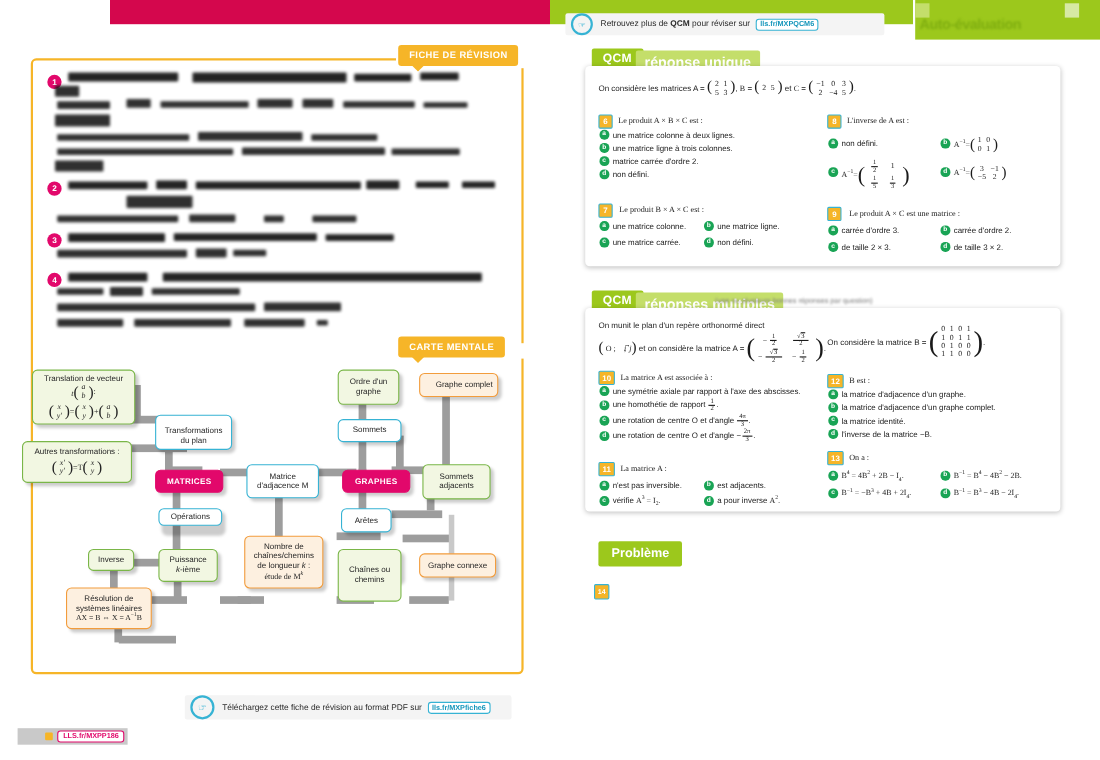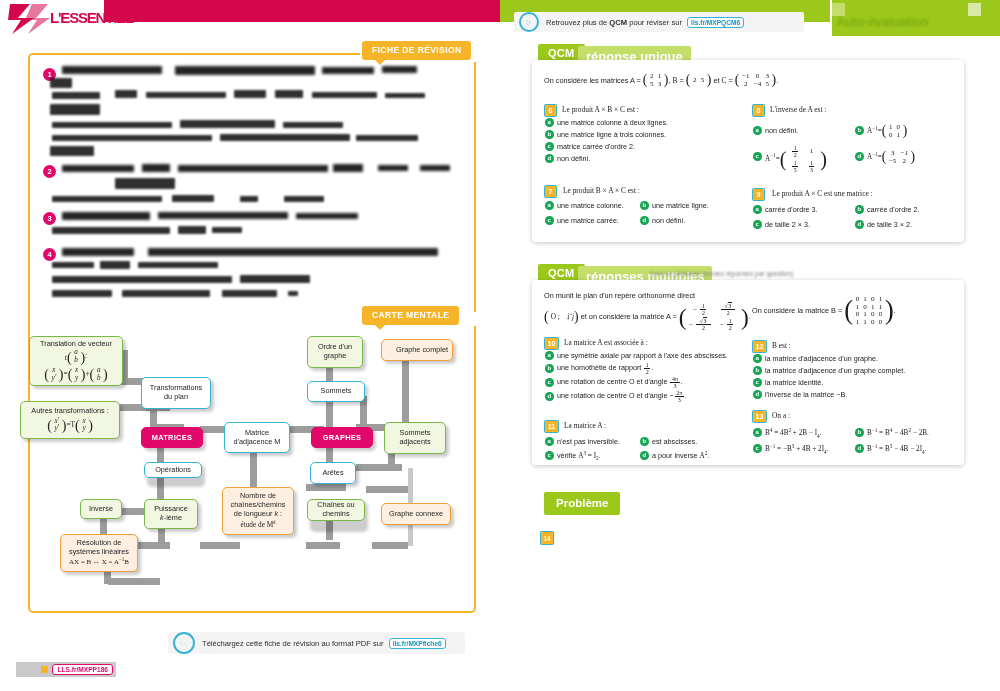--- a/index.html
+++ b/index.html
@@ -161,27 +161,20 @@
   }
 </style>
 </head>
 <body>
 
 <div class="page">
 
   <div class="left-page">
 
     <div class="lp-topbar"></div>
-    <div class="lp-logo">
-      <svg class="lp-logo-mark" viewBox="0 0 42 34">
-        <path d="M2 2 L22 2 L10 16 L26 16 L4 32 L13 18 L0 18 Z" fill="#d4074d"></path>
-        <path d="M24 2 L40 2 L28 16 L42 16 L20 32 L29 18 L17 18 Z" fill="#d4074d" opacity=".55"></path>
-      </svg>
-      <div class="lp-logo-text">L'ESSENTIEL</div>
-    </div>
 
     <div class="lp-frame"></div>
     <div class="lp-frame-mask"></div>
     <div class="lp-frame-mask2"></div>
 
     <div class="tab-orange tab-fiche">FICHE DE RÉVISION</div>
     <div class="tab-orange tab-carte">CARTE MENTALE</div>
 
     <div class="num-badge" style="left:43px;top:68px;">1</div>
     <div class="redact" style="left:62px;top:66px;width:100px;height:8px;"></div>
@@ -329,21 +322,21 @@
               <span class="mgrid">
                 <span style="font-style:italic;">x</span>
                 <span style="font-style:italic;">y</span>
               </span>
               <span class="par">)</span>
             </span>
         </span>
       </div>
 
       <div class="mm-shadow" style="left:124px;top:54px;width:70px;height:32px;"></div>
-      <div class="mmbox mm-blue" style="left:121px;top:51px;width:70px;height:32px;">
+      <div class="mmbox mm-blue" style="left:121px;top:51px;width:70px;height:32px;align-items:flex-end;">
         <span>Transformations du plan</span>
       </div>
 
       <div class="mm-shadow" style="left:124px;top:104px;width:62px;height:21px;"></div>
       <div class="mmbox mm-pink" style="left:121px;top:101px;width:62px;height:21px;">
         <span>MATRICES</span>
       </div>
 
       <div class="mm-shadow" style="left:207px;top:99px;width:66px;height:31px;"></div>
       <div class="mmbox mm-blue" style="left:204px;top:96px;width:66px;height:31px;">
@@ -398,21 +391,21 @@
 
       <div class="mm-shadow" style="left:205px;top:164px;width:72px;height:48px;"></div>
       <div class="mmbox mm-orange" style="left:202px;top:161px;width:72px;height:48px;flex-direction:column;">
         <span>Nombre de</span>
         <span>chaînes/chemins</span>
         <span>de longueur <span style="font-style:italic;">k</span> :</span>
         <span class="serif">étude de M<sup><span style="font-style:italic;">k</span></sup></span>
       </div>
 
       <div class="mm-shadow" style="left:290px;top:176px;width:58px;height:30px;"></div>
-      <div class="mmbox mm-green" style="left:287px;top:173px;width:58px;height:22px;">
+      <div class="mmbox mm-green" style="left:287px;top:173px;width:58px;height:48px;">
         <span>Chaînes ou chemins</span>
       </div>
 
       <div class="mm-shadow" style="left:364px;top:180px;width:70px;height:22px;"></div>
       <div class="mmbox mm-orange" style="left:361px;top:177px;width:70px;height:22px;">
         <span>Graphe connexe</span>
       </div>
 
       <div class="mm-shadow" style="left:43px;top:211px;width:78px;height:38px;"></div>
       <div class="mmbox mm-orange" style="left:40px;top:208px;width:78px;height:38px;flex-direction:column;">
@@ -668,21 +661,21 @@
           <span class="num">2π</span>
           <span class="den">3</span>
         </span>.
     </div>
 
     <div class="qnum" style="left:44px;top:420px;width:13px;">11</div>
     <div class="qlabel serif" style="left:64px;top:421px;">La matrice A :</div>
     <div class="ansdot" style="left:45px;top:437px;">a</div>
     <div class="anstext" style="left:57px;top:437px;">n'est pas inversible.</div>
     <div class="ansdot" style="left:140px;top:437px;">b</div>
-    <div class="anstext" style="left:152px;top:437px;">est abscisses.</div>
+    <div class="anstext" style="left:152px;top:437px;">est adjacents.</div>
     <div class="ansdot" style="left:45px;top:451px;">c</div>
     <div class="anstext" style="left:57px;top:450px;">
       <span>vérifie</span>
       <span class="serif">A<sup>3</sup> = I<sub>2</sub></span>.
     </div>
     <div class="ansdot" style="left:140px;top:451px;">d</div>
     <div class="anstext" style="left:152px;top:450px;">
       <span>a pour inverse</span>
       <span class="serif">A<sup>2</sup></span>.
     </div>

